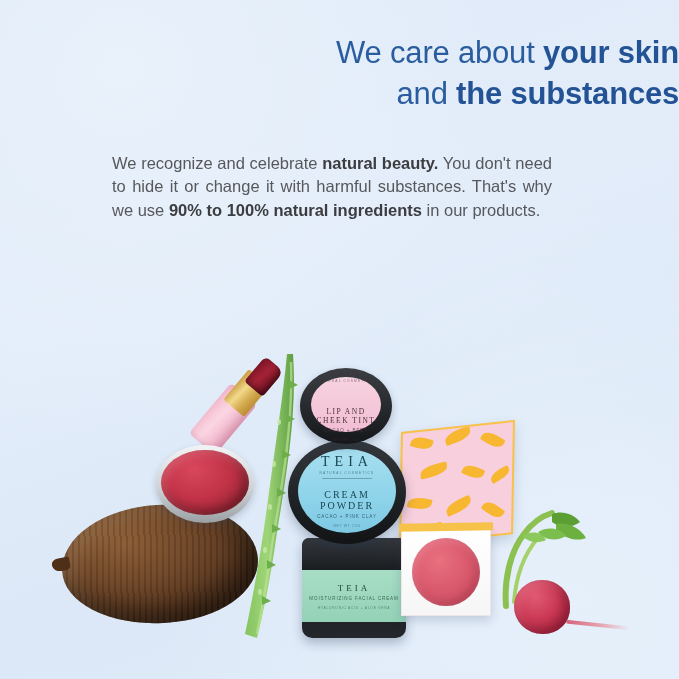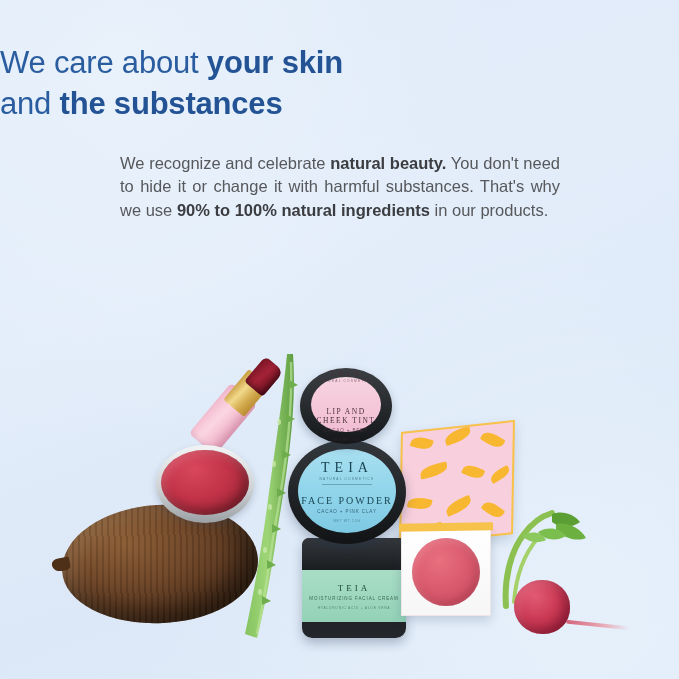--- a/index.html
+++ b/index.html
@@ -11,28 +11,28 @@
   .canvas{
     position:relative;width:679px;height:679px;overflow:hidden;
     background:
       radial-gradient(circle at 18% 10%, #e9f2fb 0%, rgba(233,242,251,0) 45%),
       radial-gradient(circle at 85% 88%, #e6f0fb 0%, rgba(230,240,251,0) 50%),
       linear-gradient(160deg,#dfeaf8 0%,#e3edfa 38%,#dce8f7 70%,#e1ecf9 100%);
   }
 
   
   .headline{
-    position:absolute;left:0;top:42px;width:679px;text-align:left;
+    position:absolute;left:0;top:32px;width:679px;text-align:right;
     color:#2a5d9f;font-size:31px;line-height:1.33;letter-spacing:-0.2px;
     font-weight:300;
   }
   .headline b{font-weight:700;color:#235395;}
 
   .body-copy{
-    position:absolute;left:120px;top:152px;width:440px;
+    position:absolute;left:112px;top:152px;width:440px;
     color:#56585b;font-size:16.5px;line-height:1.42;
     text-align:justify;text-justify:inter-word;
     font-weight:400;
   }
   .body-copy b{font-weight:700;color:#3b3d40;}
   .para2{
     position:absolute;left:120px;top:277px;width:440px;
     color:#56585b;font-size:16.5px;line-height:1.42;
     text-align:justify;text-justify:inter-word;
   }
@@ -260,21 +260,21 @@
         <div class="prod-sub">CACAO + BEET</div>
         <div class="net">NET WT 10G</div>
       </div>
     </div>
 
     <div class="jar-powder">
       <div class="lbl">
         <div class="brand-lg">TEIA</div>
         <div class="brand-sub">NATURAL COSMETICS</div>
         <div class="divider-line"></div>
-        <div class="prod-name-lg">FACE POWDER</div>
+        <div class="prod-name-lg">CREAM POWDER</div>
         <div class="prod-sub">CACAO + PINK CLAY</div>
         <div class="net">NET WT 15G</div>
       </div>
     </div>
 
     <div class="box-pattern">
       <span class="leafspot" style="left:8px;top:6px;width:22px;height:11px;transform:rotate(20deg)"></span>
       <span class="leafspot" style="left:42px;top:2px;width:26px;height:12px;transform:rotate(-15deg)"></span>
       <span class="leafspot" style="left:78px;top:10px;width:24px;height:11px;transform:rotate(35deg)"></span>
       <span class="leafspot" style="left:18px;top:34px;width:27px;height:12px;transform:rotate(-8deg)"></span>

